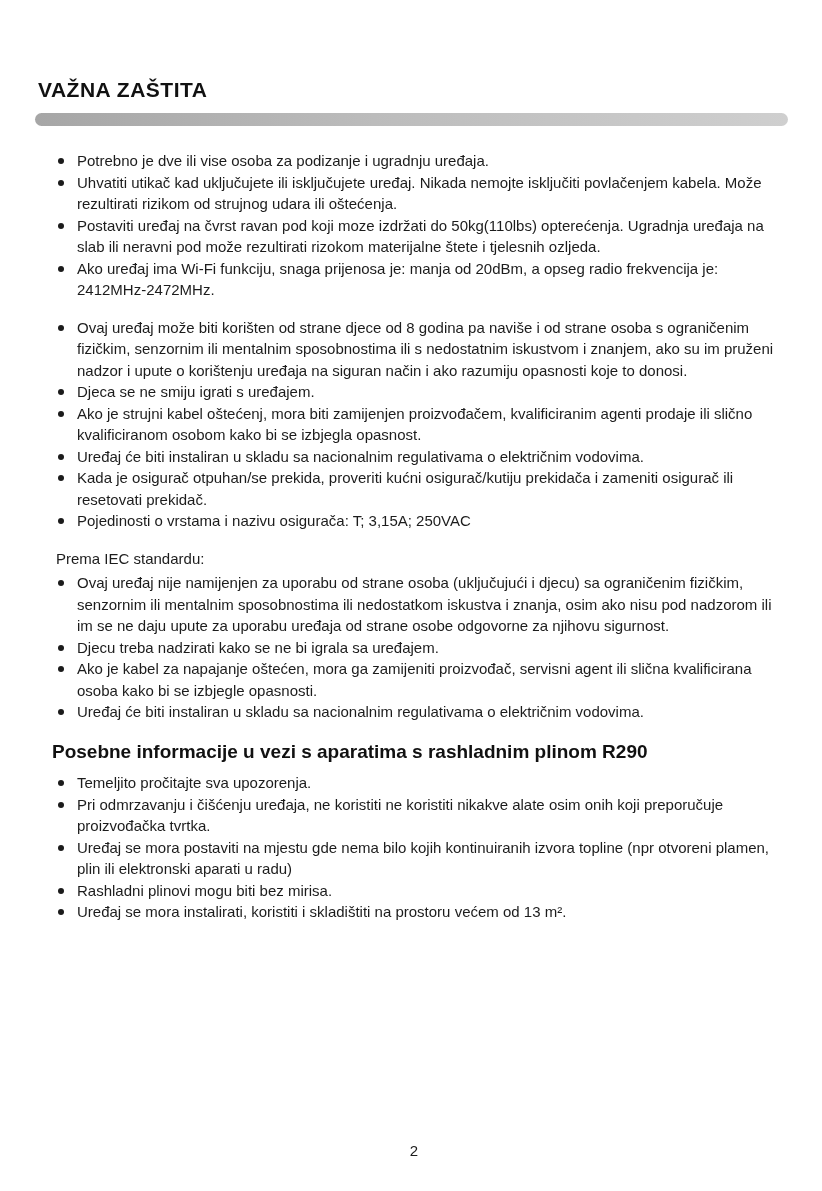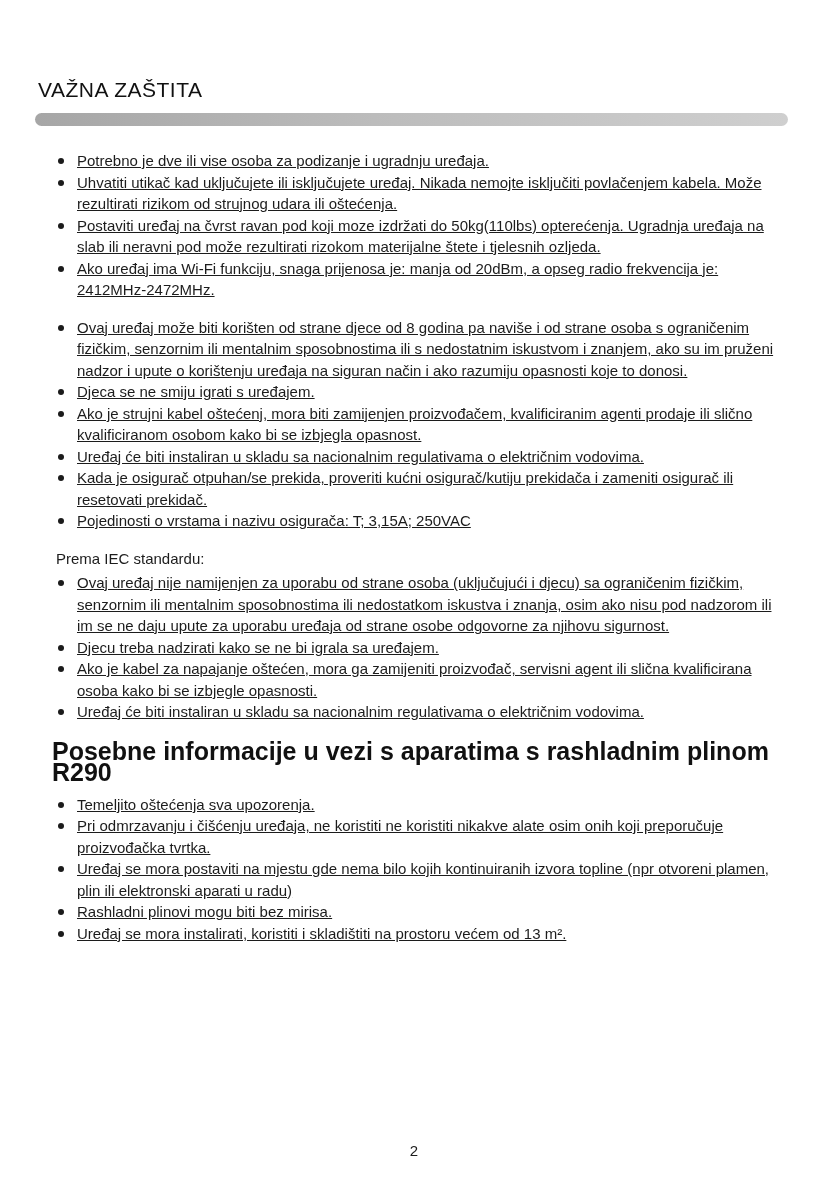--- a/index.html
+++ b/index.html
@@ -17,21 +17,21 @@
   .page {
     box-sizing: border-box;
     width: 822px;
     height: 1191px;
     padding: 78px 32px 26px 38px;
     display: flex;
     flex-direction: column;
   }
   .page-title {
     font-size: 21px;
-    font-weight: normal;
+    font-weight: bold;
     letter-spacing: 0.5px;
     margin: 0 0 0 0;
     color: #111;
   }
   .divider-bar {
     height: 13px;
     border-radius: 7px;
     margin: 11px 2px 0 -3px;
     background: linear-gradient(90deg, #a6a6a6 0%, #bcbcbc 45%, #cfcfcf 100%);
   }
@@ -41,35 +41,34 @@
     line-height: 21.5px;
   }
   section { margin: 0; }
   .section-gap { margin-top: 16px; }
   .section-heading {
     font-size: 15px;
     font-weight: normal;
     margin: 0 0 3px 18px;
   }
   .section-heading-big {
-    font-size: 25px;
+    font-size: 19px;
     font-weight: bold;
     margin: 18px 0 10px 14px;
     color: #111;
   }
   ul {
     list-style: none;
     margin: 0;
     padding: 0 0 0 18px;
   }
   li {
     position: relative;
     padding-left: 21px;
     margin: 0;
-    text-decoration: underline;
   }
   li::before {
     content: "";
     position: absolute;
     left: 2px;
     top: 8px;
     width: 6px;
     height: 6px;
     border-radius: 50%;
     background: #1b1b1b;
@@ -117,21 +116,21 @@
         <li>Ovaj uređaj nije namijenjen za uporabu od strane osoba (uključujući i djecu) sa ograničenim fizičkim, senzornim ili mentalnim sposobnostima ili nedostatkom iskustva i znanja, osim ako nisu pod nadzorom ili im se ne daju upute za uporabu uređaja od strane osobe odgovorne za njihovu sigurnost.</li>
         <li>Djecu treba nadzirati kako se ne bi igrala sa uređajem.</li>
         <li>Ako je kabel za napajanje oštećen, mora ga zamijeniti proizvođač, servisni agent ili slična kvalificirana osoba kako bi se izbjegle opasnosti.</li>
         <li>Uređaj će biti instaliran u skladu sa nacionalnim regulativama o električnim vodovima.</li>
       </ul>
     </section>
 
     <section>
       <h2 class="section-heading-big">Posebne informacije u vezi s aparatima s rashladnim plinom R290</h2>
       <ul>
-        <li>Temeljito oštećenja sva upozorenja.</li>
+        <li>Temeljito pročitajte sva upozorenja.</li>
         <li>Pri odmrzavanju i čišćenju uređaja, ne koristiti ne koristiti nikakve alate osim onih koji preporučuje proizvođačka tvrtka.</li>
         <li>Uređaj se mora postaviti na mjestu gde nema bilo kojih kontinuiranih izvora topline (npr otvoreni plamen, plin ili elektronski aparati u radu)</li>
         <li>Rashladni plinovi mogu biti bez mirisa.</li>
         <li>Uređaj se mora instalirati, koristiti i skladištiti na prostoru većem od 13 m².</li>
       </ul>
     </section>
 
   </div>
 
   <div class="footer">

